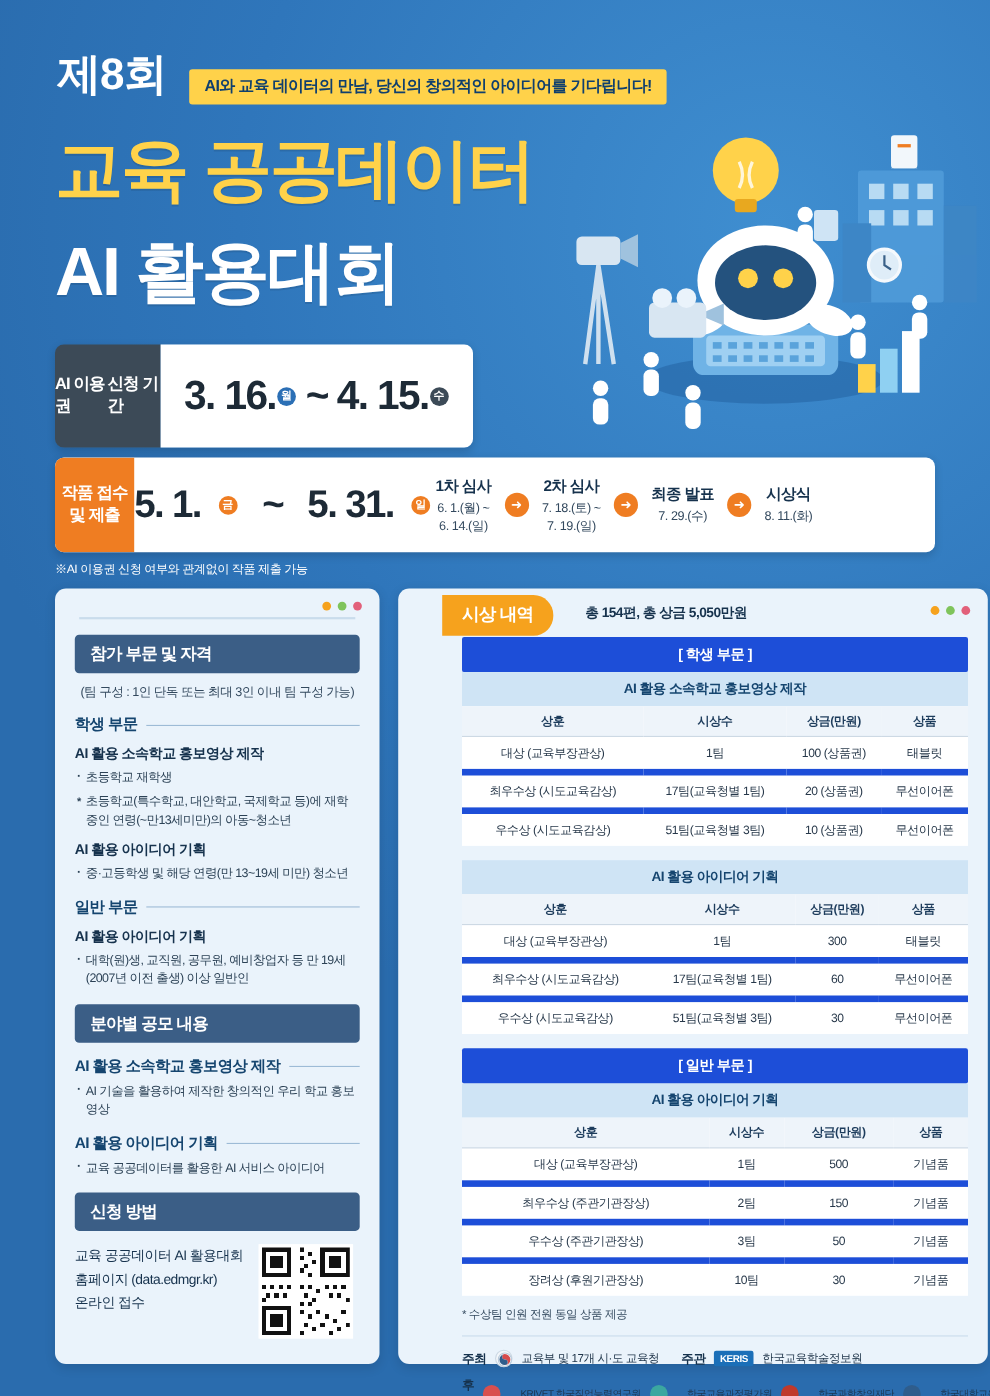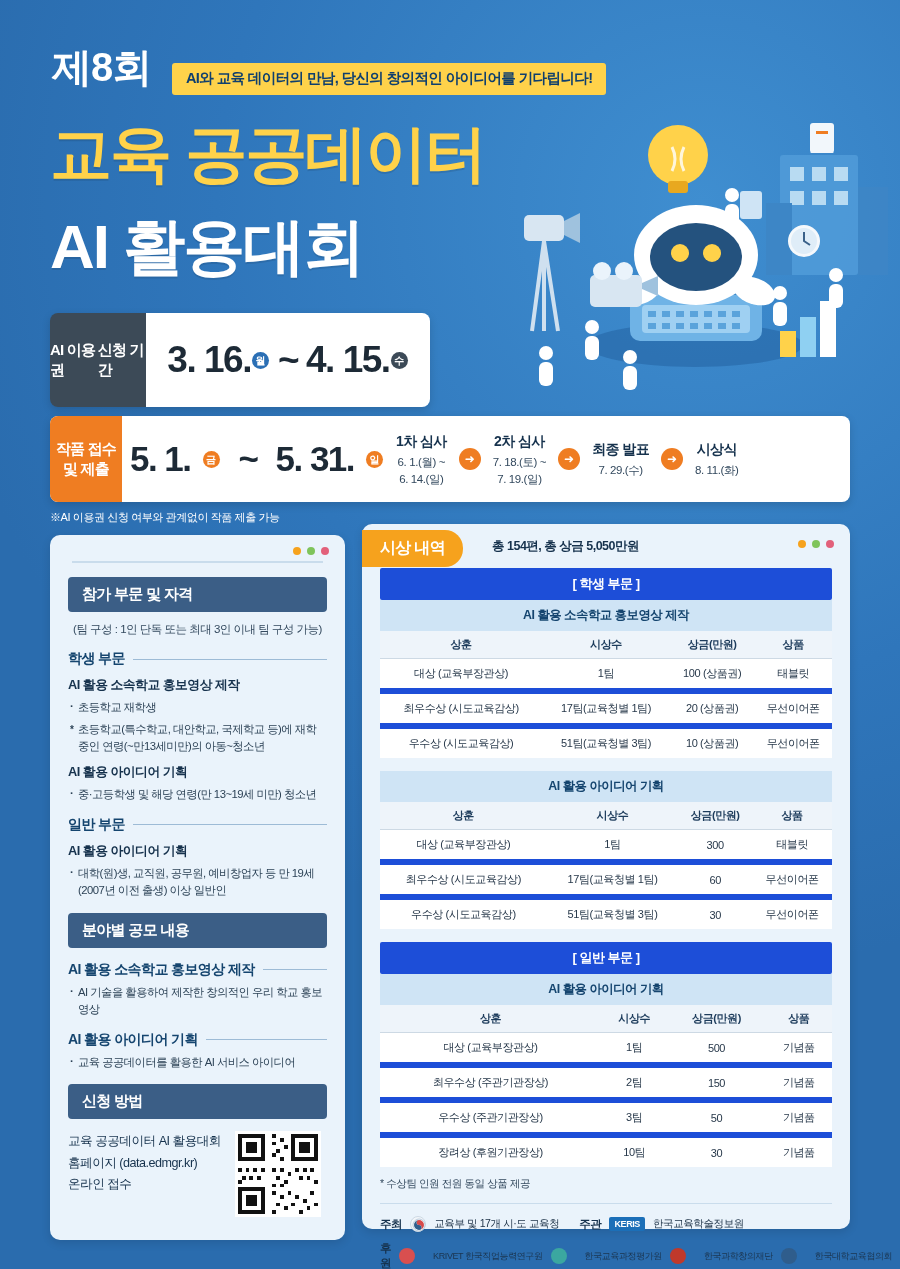--- a/index.html
+++ b/index.html
@@ -80,22 +80,22 @@
     background: #ffffff;
     box-shadow: 0 3px 8px rgba(0,0,0,.15);
   }
   .band2 .lbl {
     width: 72px; background: #ef7d22; color: #fff;
     display: flex; flex-direction: column; justify-content: center; align-items: center;
     font-size: 15px; font-weight: bold; line-height: 1.35; letter-spacing: -0.8px;
   }
   .band2 .val {
     width: 270px; color: #1d2a36;
-    display: flex; align-items: center; justify-content: center;
-    font-size: 35px; font-weight: bold; letter-spacing: -1.5px; gap: 11px;
+    display: flex; align-items: center; justify-content: space-between;
+    font-size: 35px; font-weight: bold; letter-spacing: -1.5px;
   }
   .daychip.or { background: #ef7d22; }
   .steps { flex: 1; display: flex; align-items: center; padding-right: 10px; }
   .step { text-align: center; line-height: 1.45; padding: 0 4px; }
   .step .sh { font-size: 14px; font-weight: bold; color: #16324d; letter-spacing: -0.6px; }
   .step .sd { font-size: 11.5px; color: #33495e; letter-spacing: -0.4px; margin-top: 3px; }
   .arrow {
     width: 22px; height: 22px; border-radius: 50%; background: #ef7d22;
     color: #fff; font-size: 12px; line-height: 22px; text-align: center;
     margin: 0 8px; flex: 0 0 auto;
@@ -136,24 +136,25 @@
   .bul { font-size: 11.3px; color: #2c4256; margin-top: 5px; padding-left: 10px; letter-spacing: -0.5px; line-height: 1.5; position: relative; }
   .bul::before { content: "·"; position: absolute; left: 2px; top: -1px; font-weight: bold; }
   .bul.ast::before { content: "*"; font-size: 10px; top: 1px; }
 
   .qrwrap { margin-top: 12px; display: flex; gap: 14px; align-items: flex-start; }
   .qrtext { font-size: 12.6px; color: #16324d; line-height: 1.7; letter-spacing: -0.5px; }
   .qr { width: 86px; height: 86px; flex: 0 0 auto; background: #fff; padding: 3px; }
 
   
   .rightcard {
-    position: absolute; left: 362px; top: 524px;
-    width: 488px; height: 705px;
+    position: absolute; left: 362px; top: 535px;
+    width: 536px; height: 705px;
     background: #eaf3fb; border-radius: 10px;
     box-shadow: 0 3px 10px rgba(0,0,0,.12);
+    padding-left: 40px;
   }
   .rc-head { position: relative; height: 44px; }
   .rc-tab {
     position: absolute; left: 0; top: 6px;
     background: #f6a21d; color: #fff;
     font-size: 16px; font-weight: bold; letter-spacing: -0.7px;
     padding: 8px 18px 8px 18px;
     border-radius: 0 18px 18px 0;
   }
   .rc-sum {

